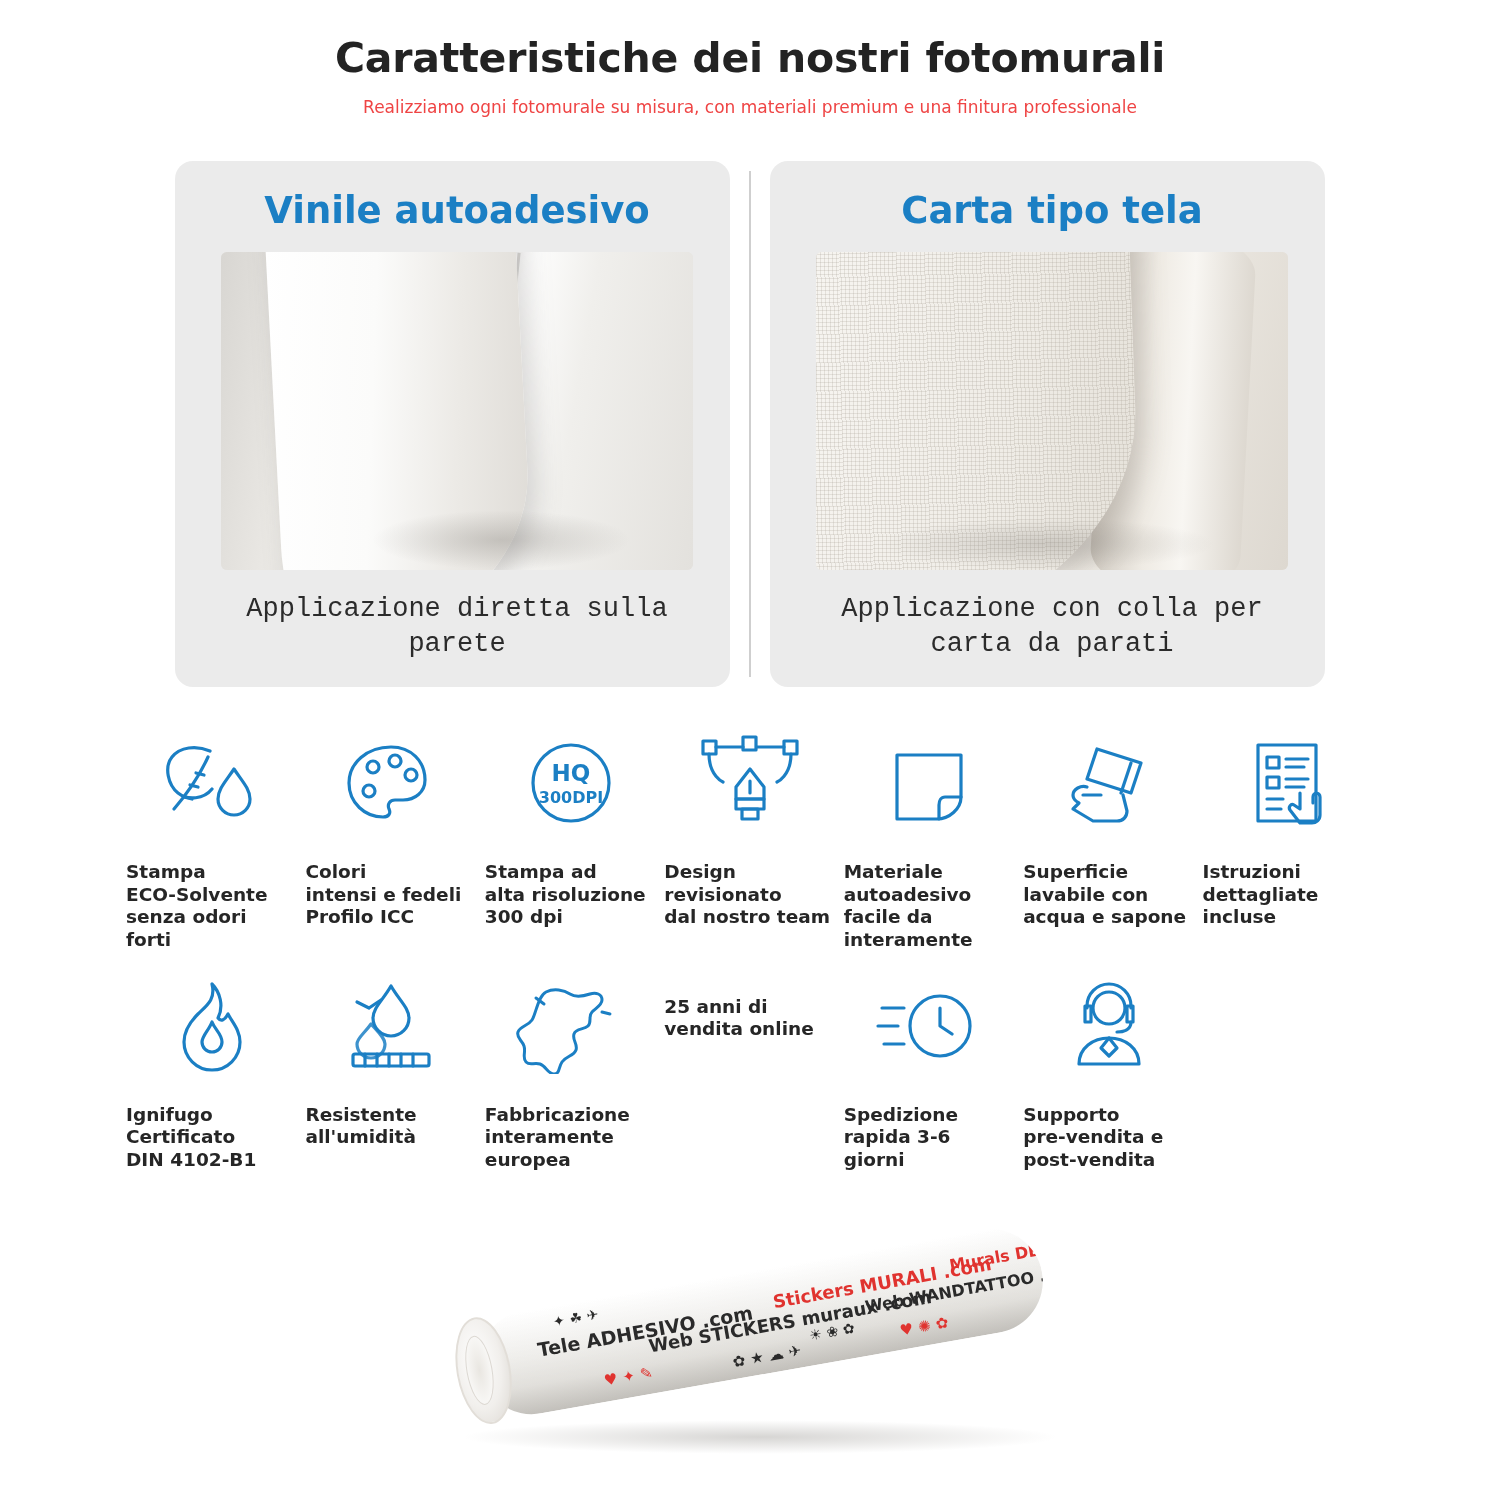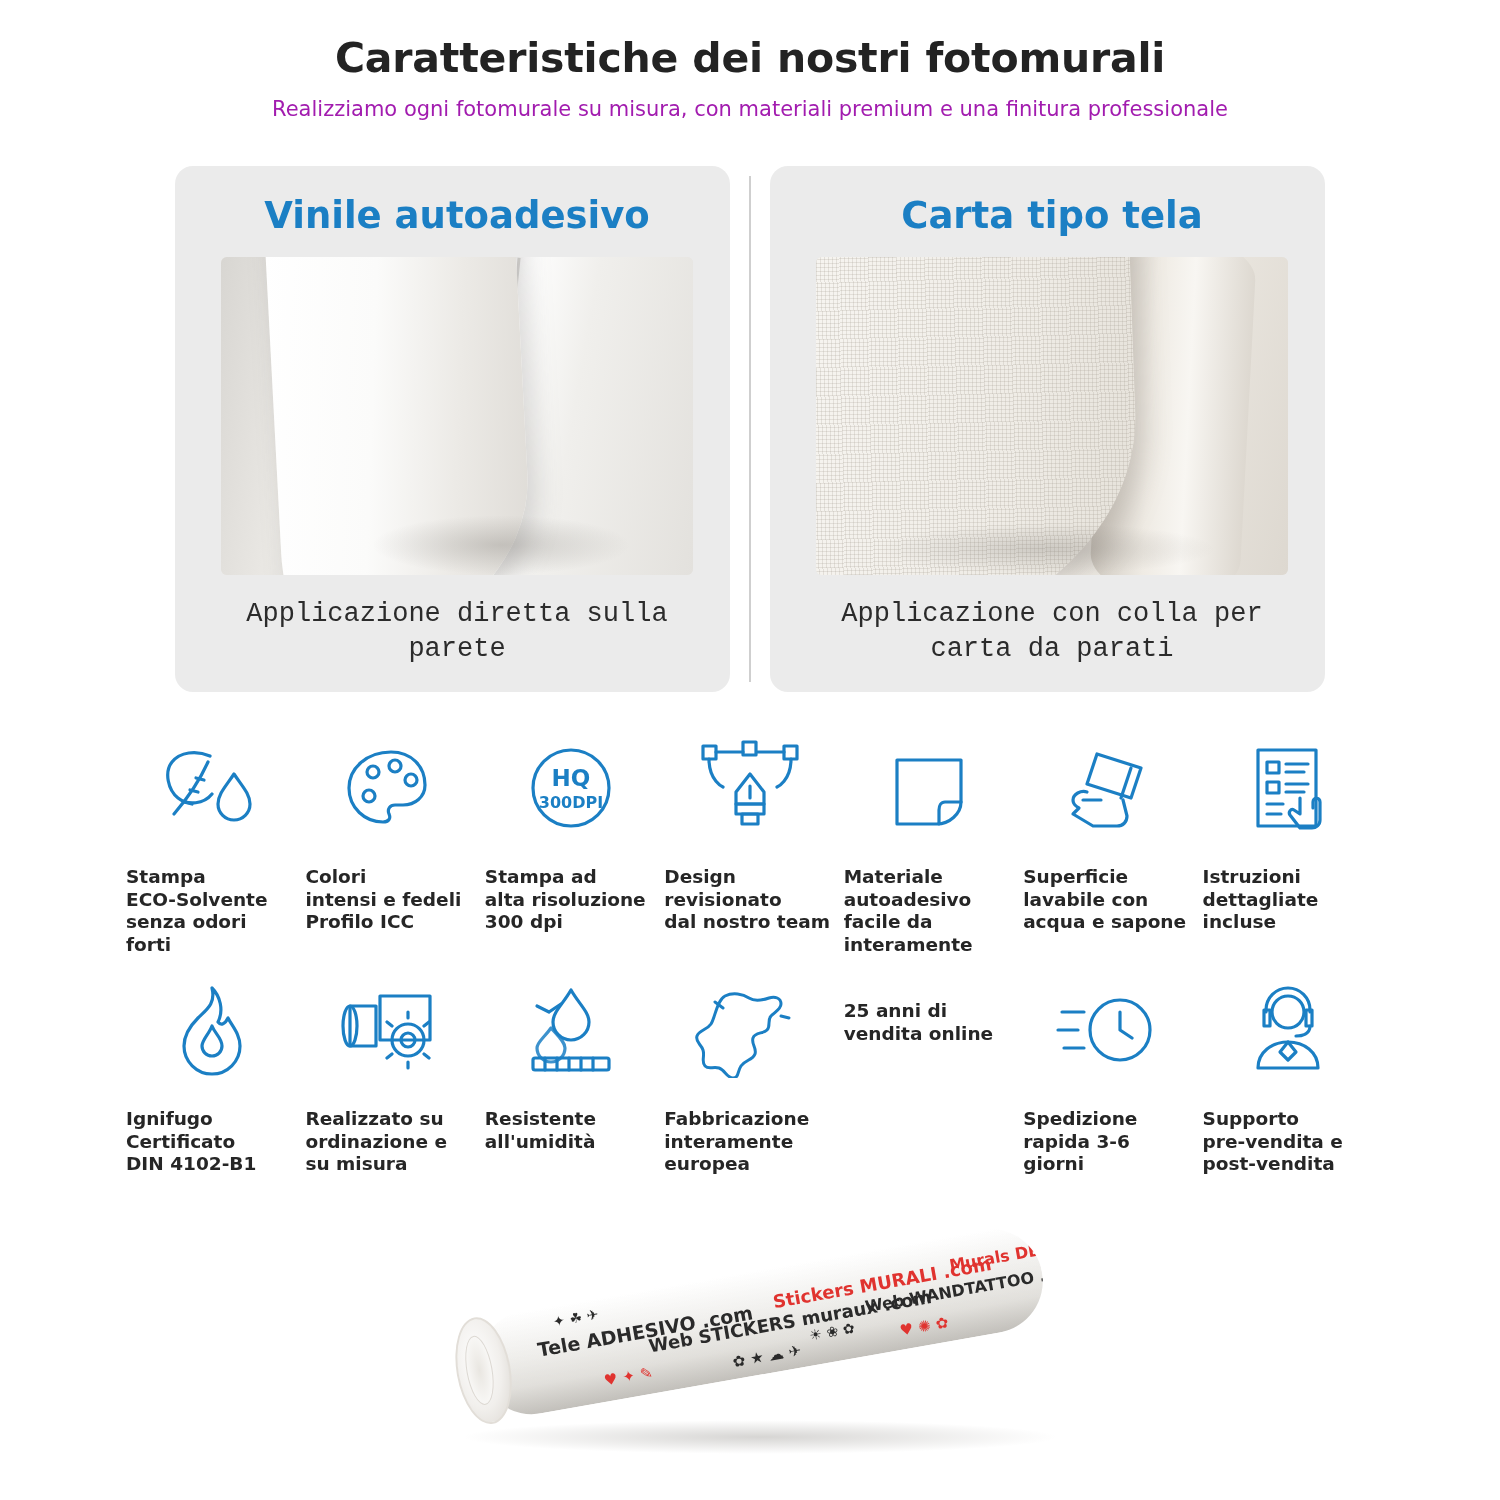--- a/index.html
+++ b/index.html
@@ -20,22 +20,22 @@
   .header { padding-top: 36px; text-align: center; }
   .title {
     font-size: 41px;
     font-weight: bold;
     letter-spacing: -0.2px;
     color: #232323;
     margin: 0 0 16px 0;
     line-height: 1.1;
   }
   .subtitle {
-    font-size: 21px;
-    color: #a21caf;
+    font-size: 17px;
+    color: #ef4444;
     margin: 0;
     font-weight: normal;
     line-height: 1.2;
   }
 
   
   .materials {
     margin-top: 44px;
     display: flex;
     justify-content: center;
@@ -380,35 +380,20 @@
         <svg width="104" height="96" viewBox="0 0 104 96" fill="none" stroke="#1b7fc4" stroke-width="3.2" stroke-linecap="round" stroke-linejoin="round">
           <path d="M52 6c4 16-6 22-14 30-9 9-14 18-14 28a28 28 0 0 0 56 0c0-12-8-20-12-28-3 6-7 8-10 4 6-12 2-26-6-34z"></path>
           <path d="M52 44c3 8 10 12 10 20a10 10 0 0 1-20 0c0-6 7-12 10-20z"></path>
         </svg>
       </div>
       <div class="feature-label">Ignifugo
 Certificato
 DIN 4102-B1</div>
     </div>
 
-    <div class="feature">
-      <div class="feature-icon">
-        <svg width="110" height="96" viewBox="0 0 110 96" fill="none" stroke="#1b7fc4" stroke-width="3.2" stroke-linecap="round" stroke-linejoin="round">
-          <path d="M14 24h26v40H14z"></path>
-          <ellipse cx="14" cy="44" rx="7" ry="20"></ellipse>
-          <path d="M44 14h50v44H44z"></path>
-          <circle cx="72" cy="58" r="16"></circle>
-          <circle cx="72" cy="58" r="7"></circle>
-          <path d="M72 36v-6M88 44l5-4M56 44l-5-4M72 80v6M88 72l5 4M56 72l-5 4"></path>
-        </svg>
-      </div>
-      <div class="feature-label">Realizzato su
-ordinazione e
-su misura</div>
-    </div>
 
     <div class="feature">
       <div class="feature-icon">
         <svg width="104" height="96" viewBox="0 0 104 96" fill="none" stroke="#1b7fc4" stroke-width="3.2" stroke-linecap="round" stroke-linejoin="round">
           <path d="M52 8c8 14 18 22 18 32a18 18 0 0 1-36 0c0-10 10-18 18-32z"></path>
           <path d="M32 46c-7 10-14 14-14 20a14 14 0 0 0 28 0c0-6-7-12-14-20z" opacity="0.85"></path>
           <path d="M30 30l-12-6M30 30l12-8"></path>
           <rect x="14" y="76" width="76" height="12" rx="2"></rect>
           <path d="M26 76v12M38 76v12M50 76v12M62 76v12M74 76v12"></path>
         </svg>

